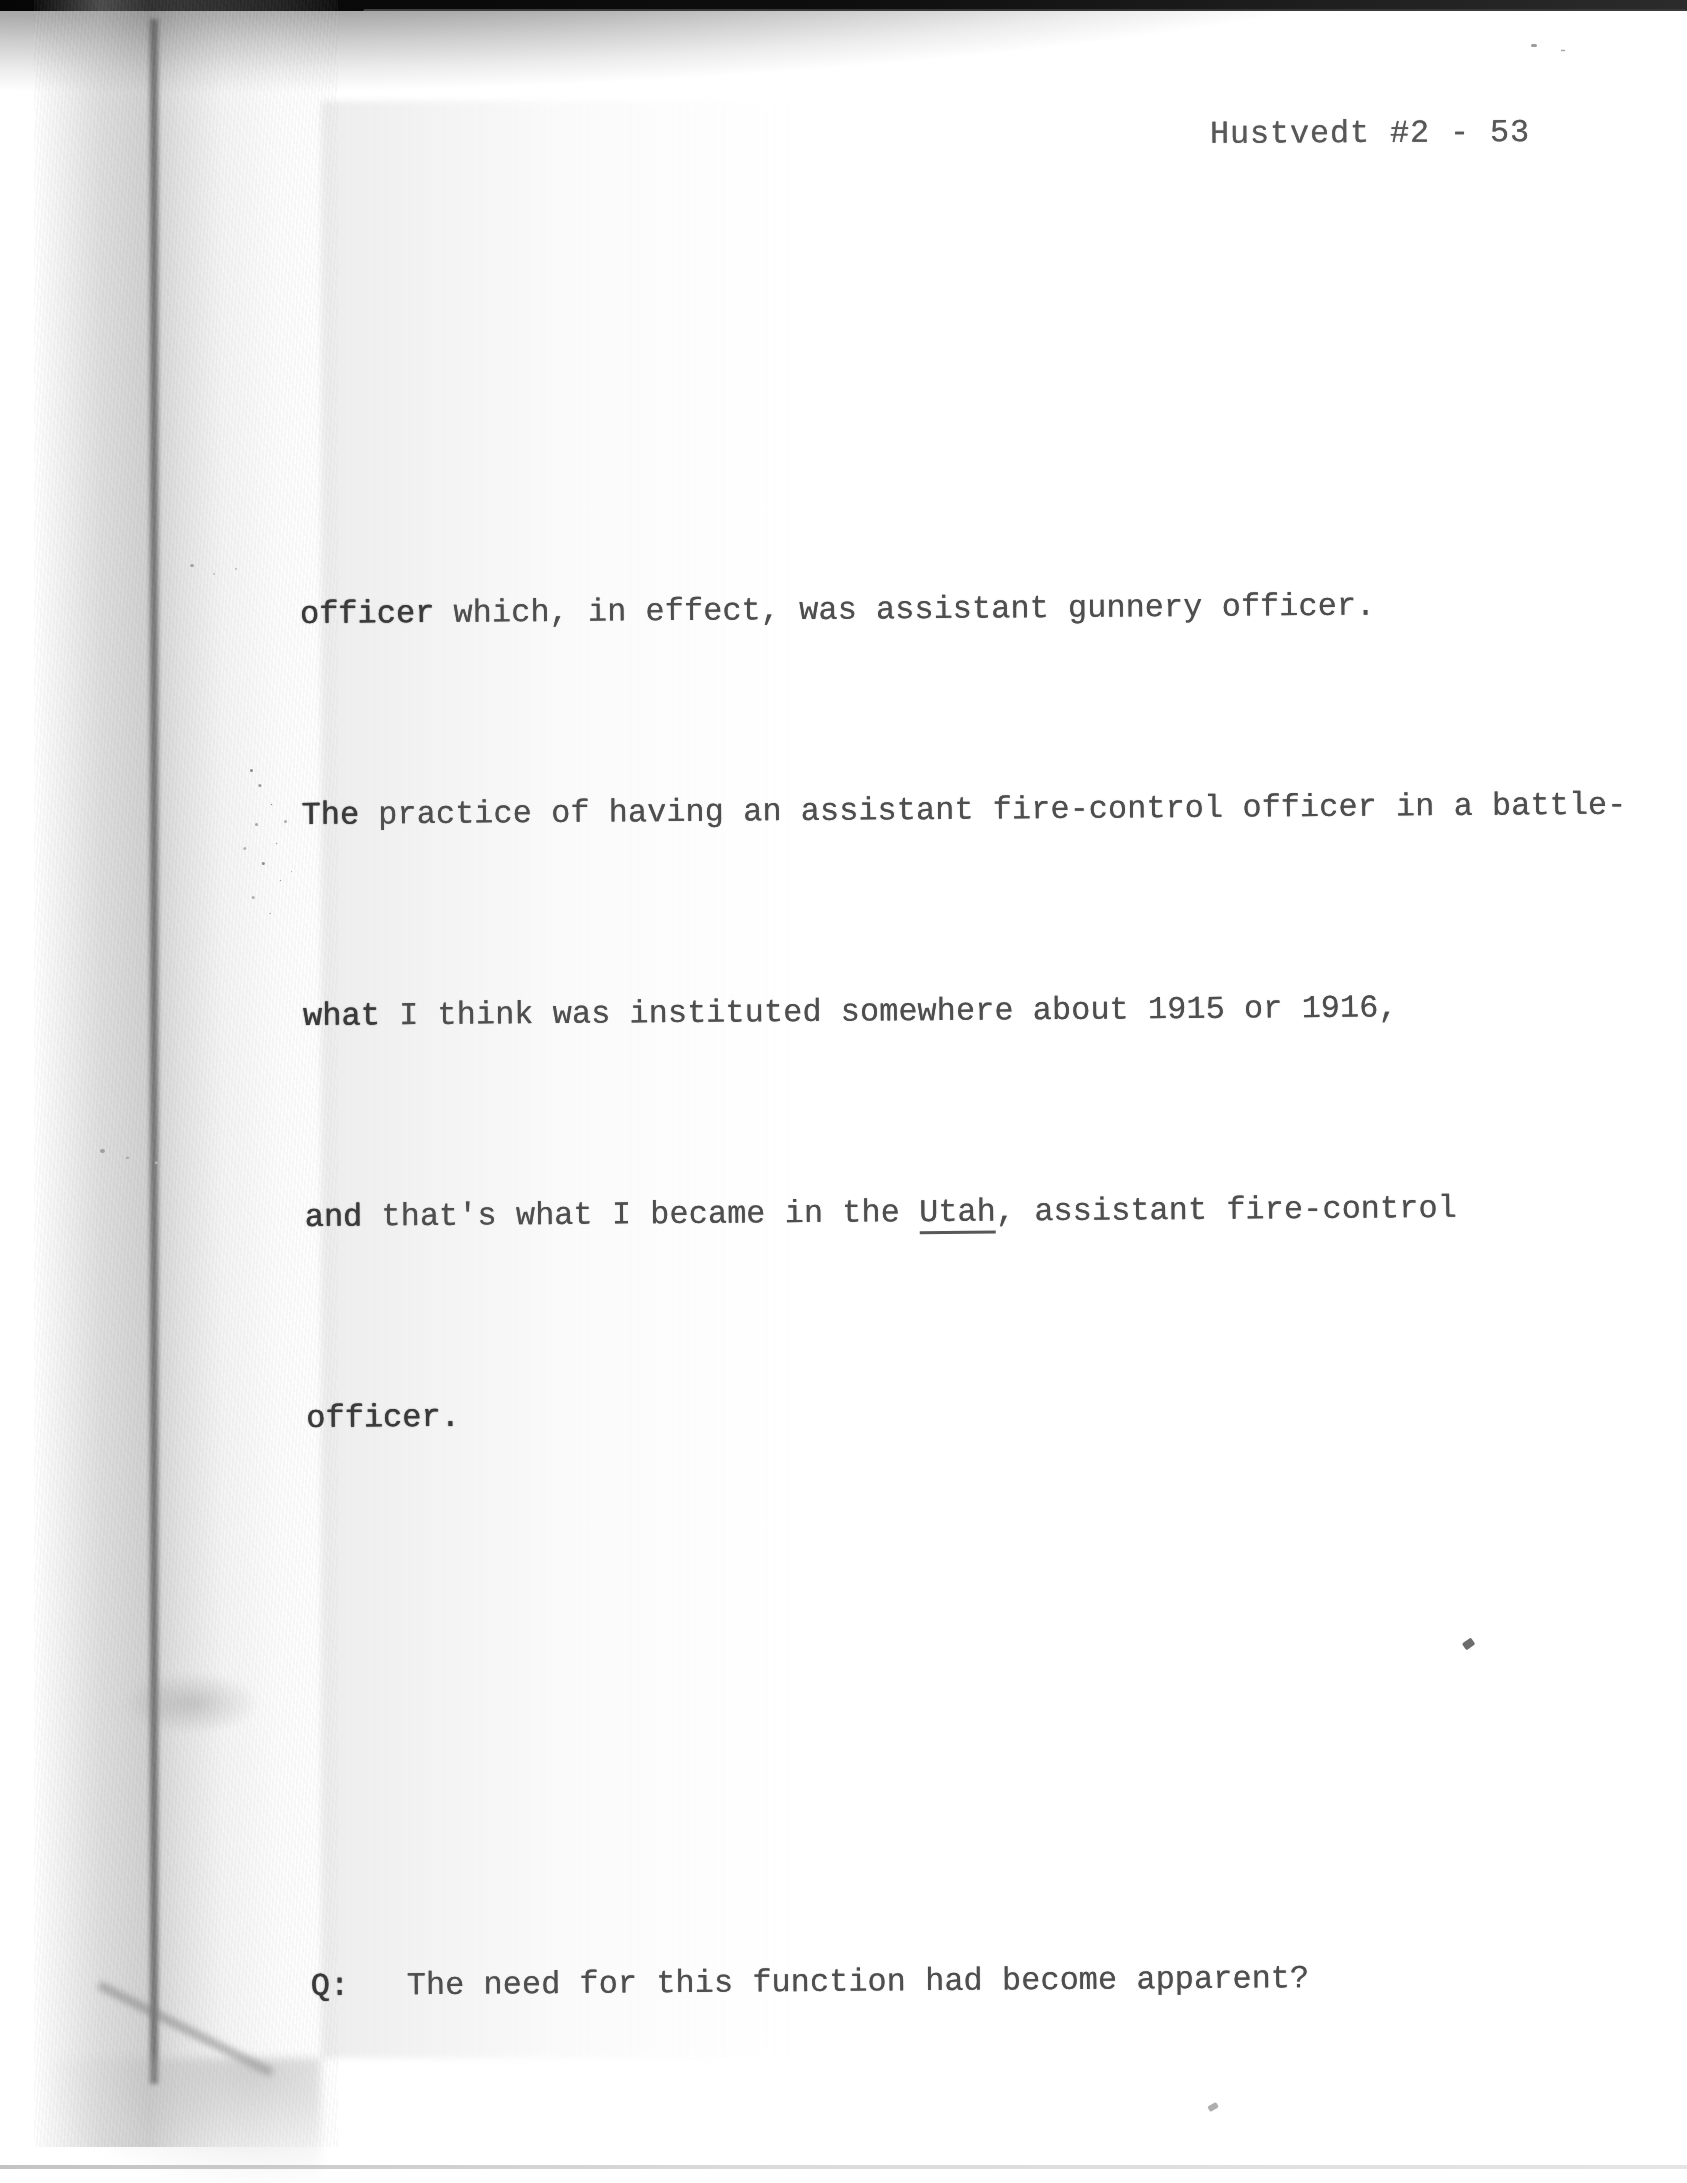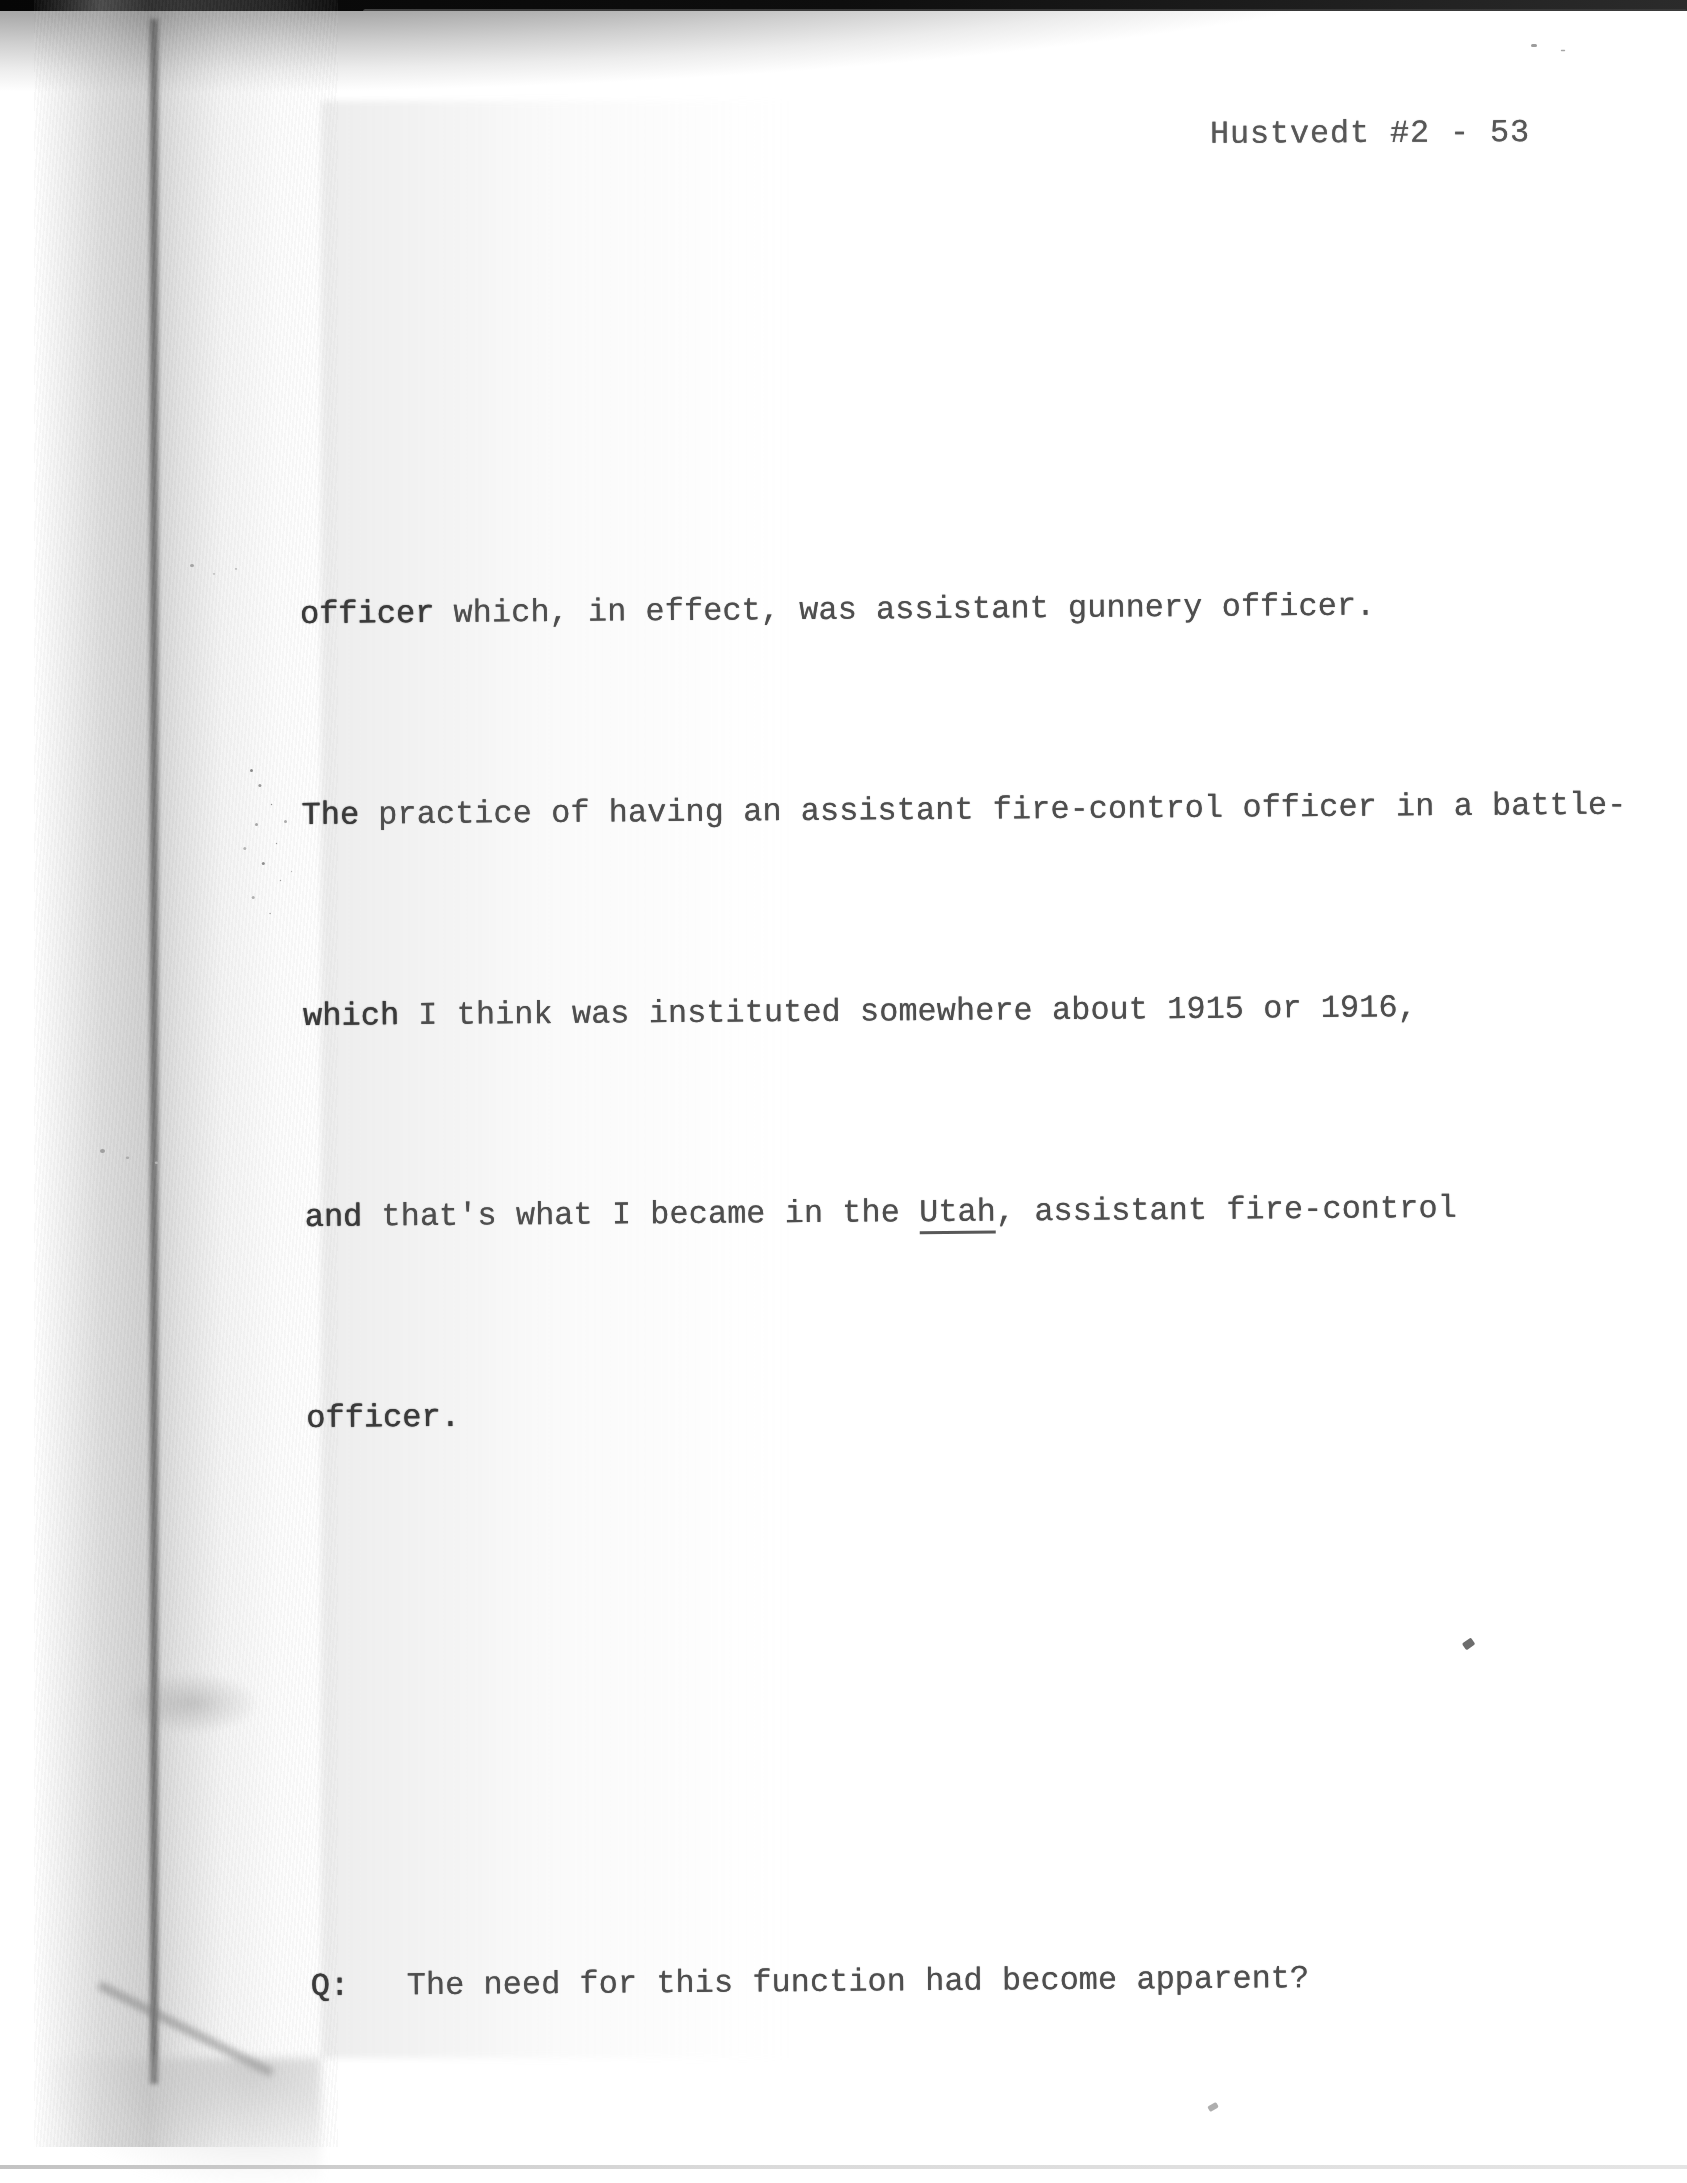--- a/index.html
+++ b/index.html
@@ -90,21 +90,21 @@
   <div class="speck-f"></div>
   <div class="speck-g"></div>
 
   <div class="header">Hustvedt #2 - 53</div>
 
   <div class="text">
 
     <div class="para">
       <div class="line"><span class="lead">officer</span><span> which, in effect, was assistant gunnery officer.</span></div>
       <div class="line"><span class="lead">The</span><span> practice of having an assistant fire-control officer in a battle-</span></div>
-      <div class="line"><span class="lead">which</span><span> I think was instituted somewhere about 1915 or 1916,</span></div>
+      <div class="line"><span class="lead">what</span><span> I think was instituted somewhere about 1915 or 1916,</span></div>
       <div class="line"><span class="lead">and</span><span> that's what I became in the </span><span class="u">Utah</span><span>, assistant fire-control</span></div>
       <div class="line"><span class="lead">officer.</span><span></span></div>
     </div>
 
     <div class="para">
       <div class="line"><span class="lead">Q:</span><span>   The need for this function had become apparent?</span></div>
     </div>
 
     
 

